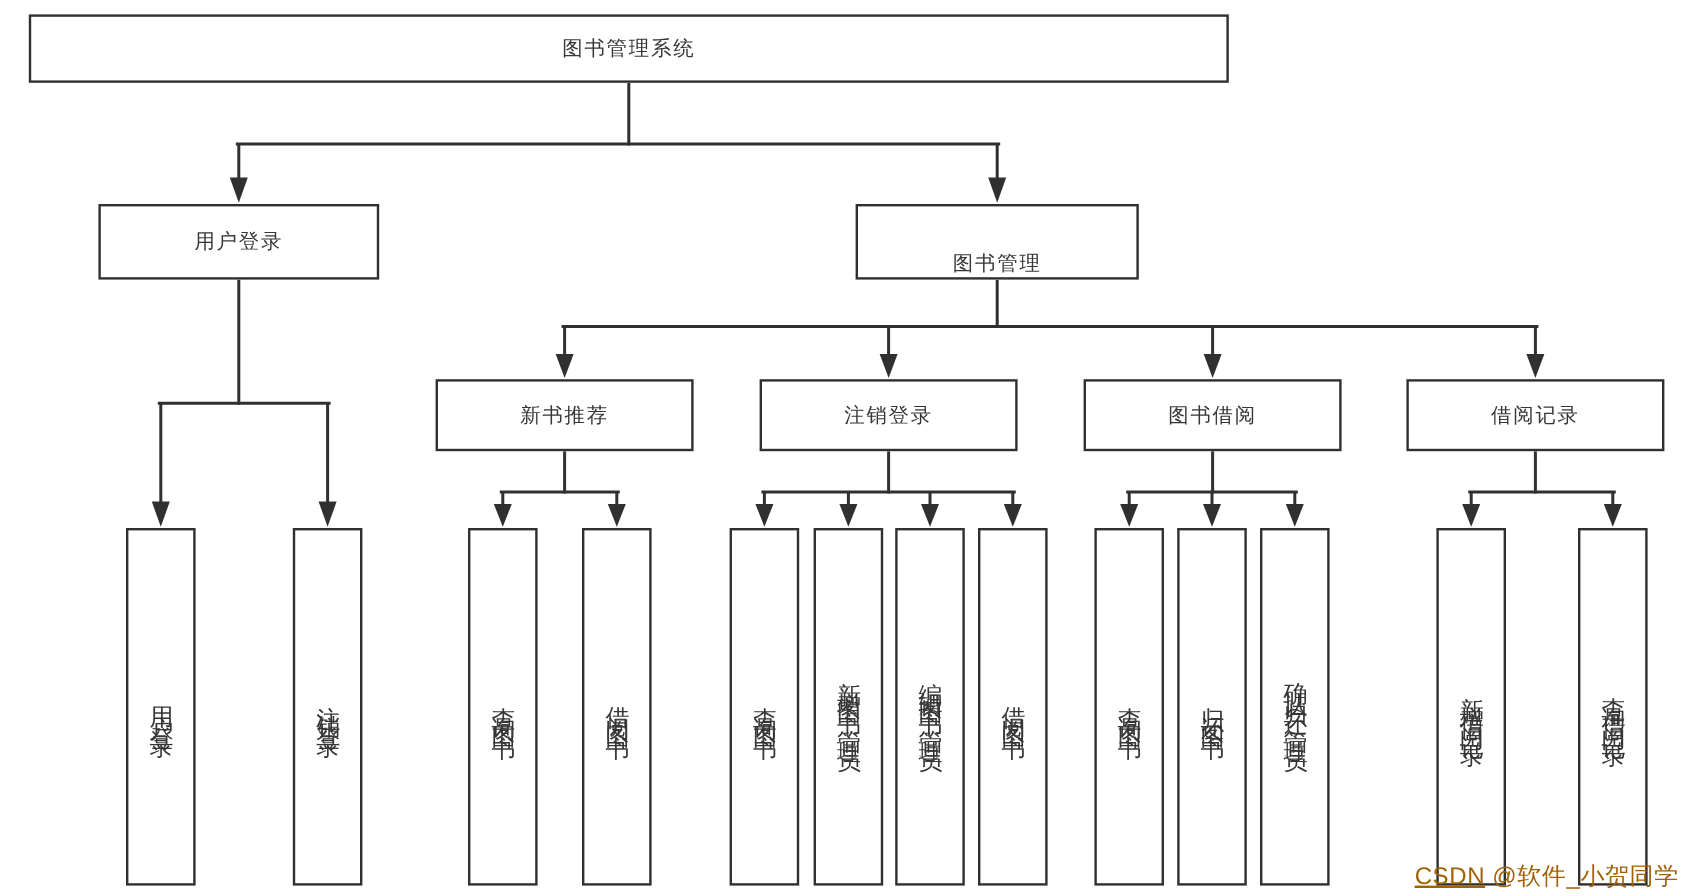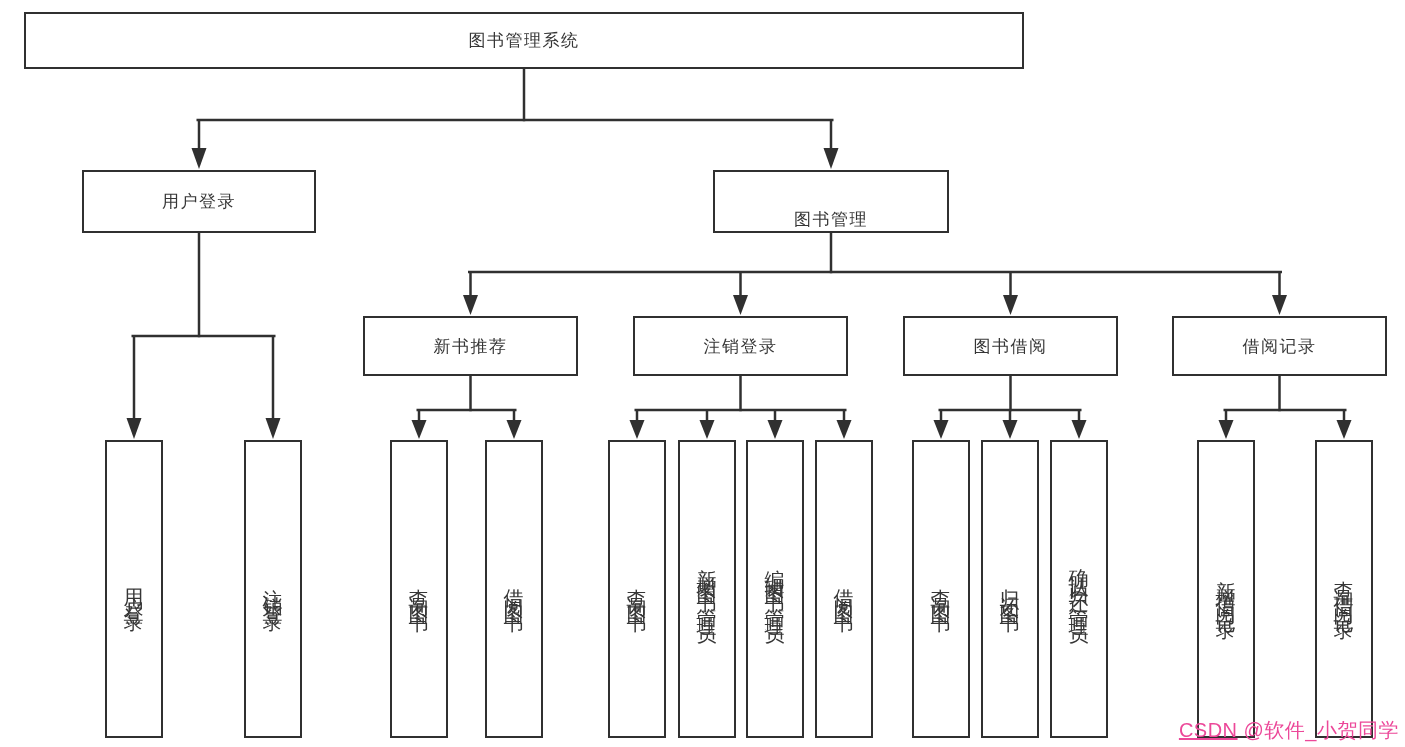--- a/index.html
+++ b/index.html
@@ -15,21 +15,21 @@
   }
   .hbox { font-size:17px; letter-spacing:1.5px; }
   .vbox { }
   .vbox .vlabel {
     writing-mode:vertical-rl; text-orientation:mixed;
     font-size:20px; letter-spacing:8px; line-height:1;
     white-space:nowrap; color:#363636;
   }
   .watermark {
     position:absolute; right:6px; bottom:3px; font-size:20px;
-    color:#ec4899; letter-spacing:0.5px; white-space:nowrap;
+    color:#a16207; letter-spacing:0.5px; white-space:nowrap;
   }
   .watermark .site { text-decoration:underline; }
   .watermark .user { margin-left:6px; }
 </style>
 </head>
 <body>
 
 <div class="stage">
 
   <svg class="connectors" width="1405" height="747" viewBox="0 0 1405 747">

